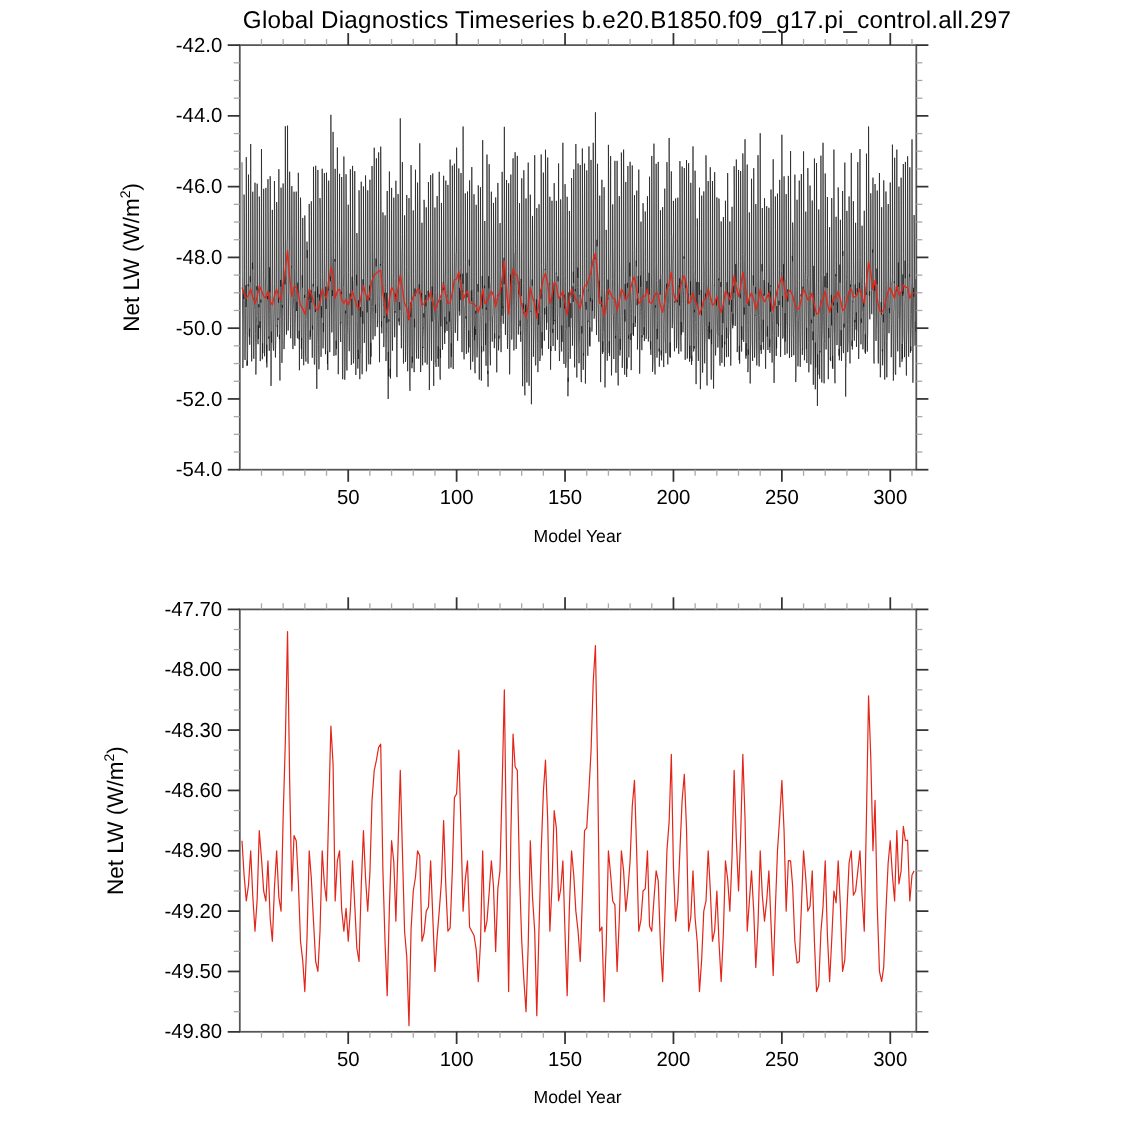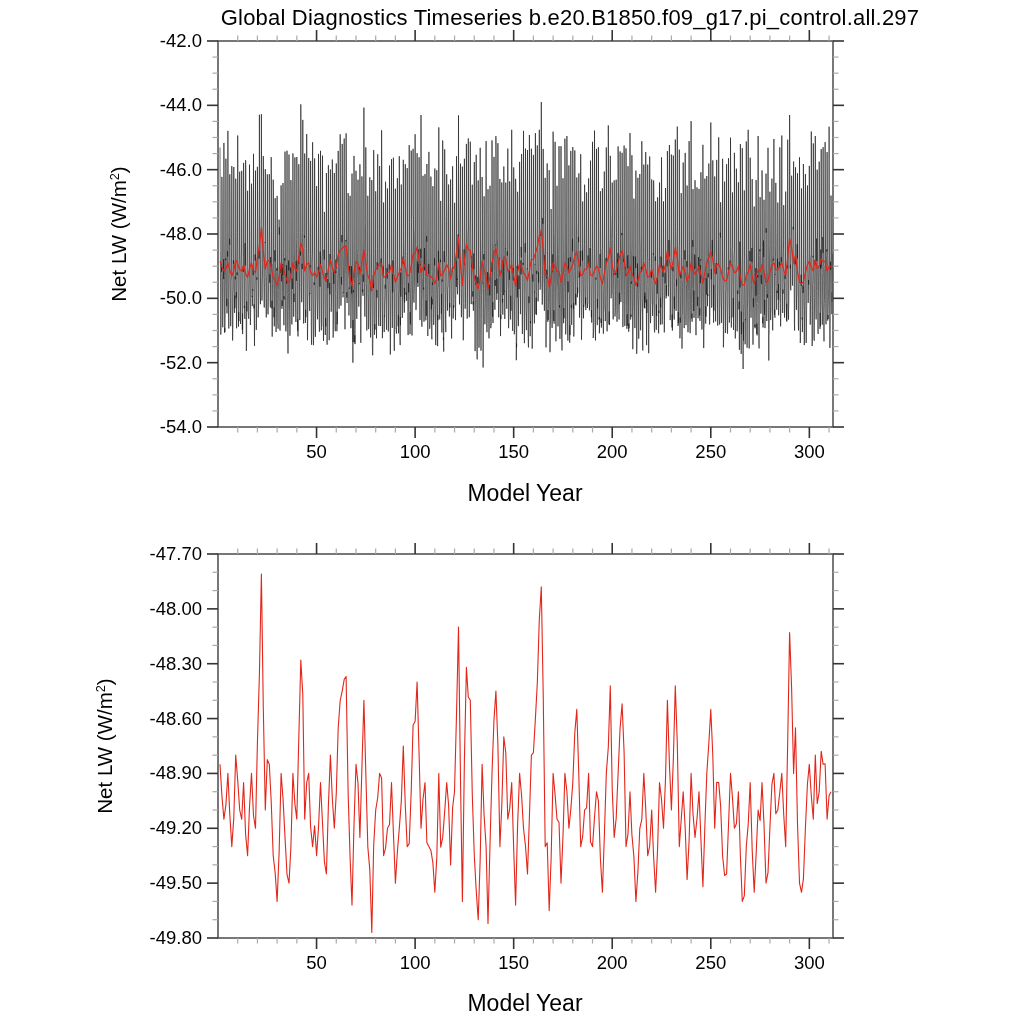--- a/index.html
+++ b/index.html
@@ -1,20 +1,20 @@
 <!DOCTYPE html>
 <html><head>
 <meta charset="utf-8">
 <style>
   html,body{margin:0;padding:0;background:#ffffff;}
   .stage{position:relative;width:904px;height:1024px;background:#ffffff;overflow:hidden;
          font-family:"Liberation Sans",sans-serif;color:#000;padding-left:44px;}
   .main-title{position:absolute;top:5px;left:570px;transform:translateX(-50%);
               font-size:22px;letter-spacing:0.2px;white-space:nowrap;}
-  .xlabel{position:absolute;transform:translateX(-50%);font-size:23px;white-space:nowrap;}
+  .xlabel{position:absolute;transform:translateX(-50%);font-size:16px;white-space:nowrap;}
   #xl0{left:525px;top:480px;}
   #xl1{left:525px;top:990px;}
   .ylabel{position:absolute;transform:translate(-50%,-50%) rotate(-90deg);
           font-size:20.5px;white-space:nowrap;}
   #yl0{left:119px;top:234px;}
   #yl1{left:105px;top:746px;}
   .ylabel sup{font-size:62%;}
   #plot-svg{position:absolute;left:0;top:0;}
   #plot-svg text{font-family:"Liberation Sans",sans-serif;fill:#000;}
 </style>

